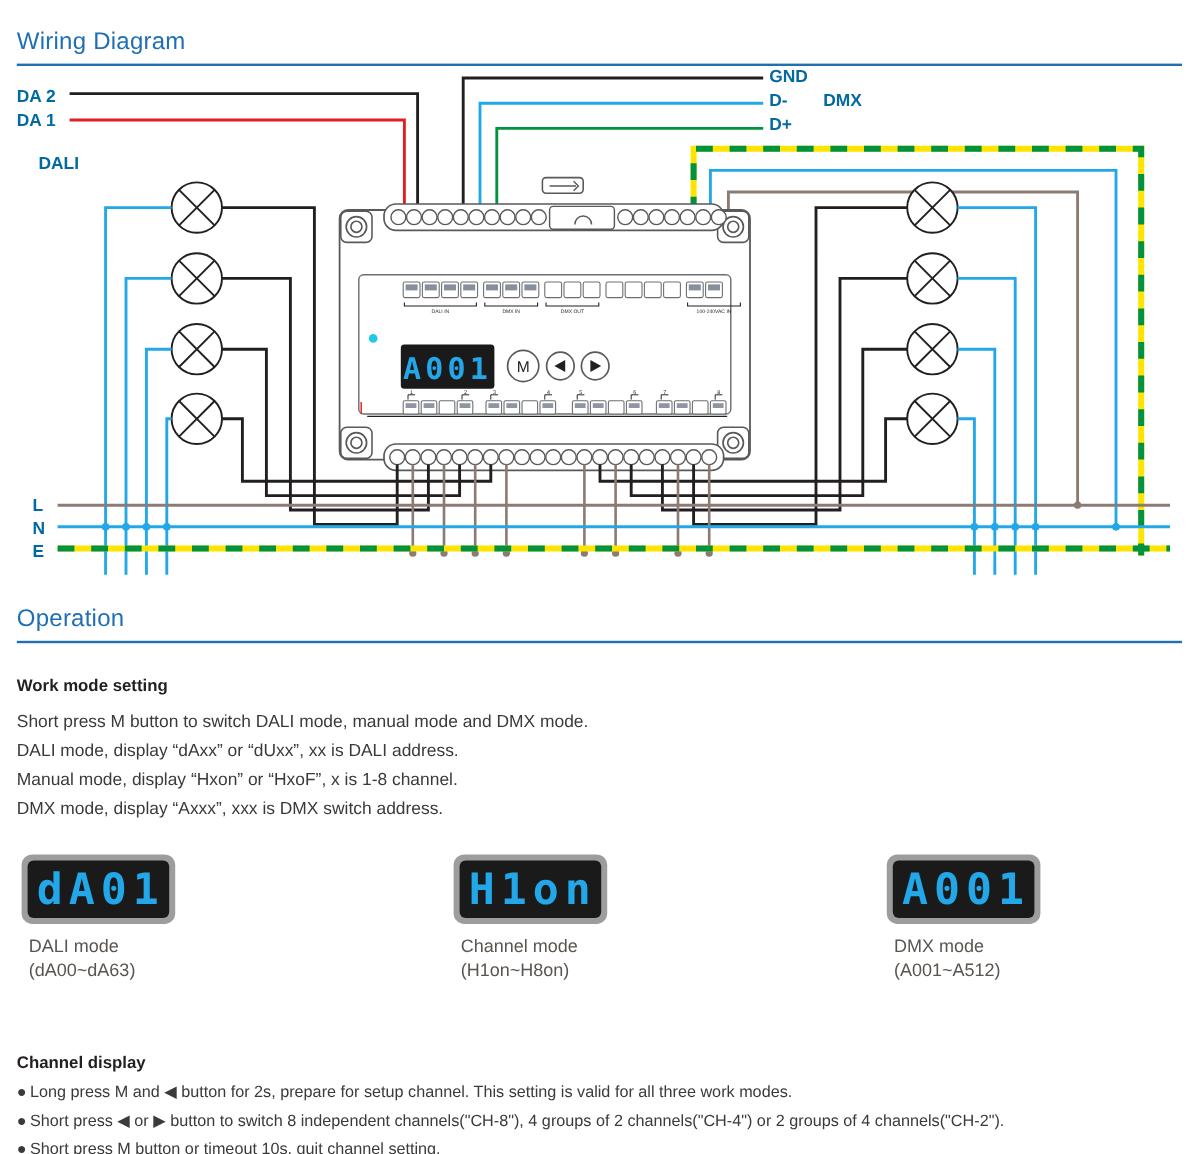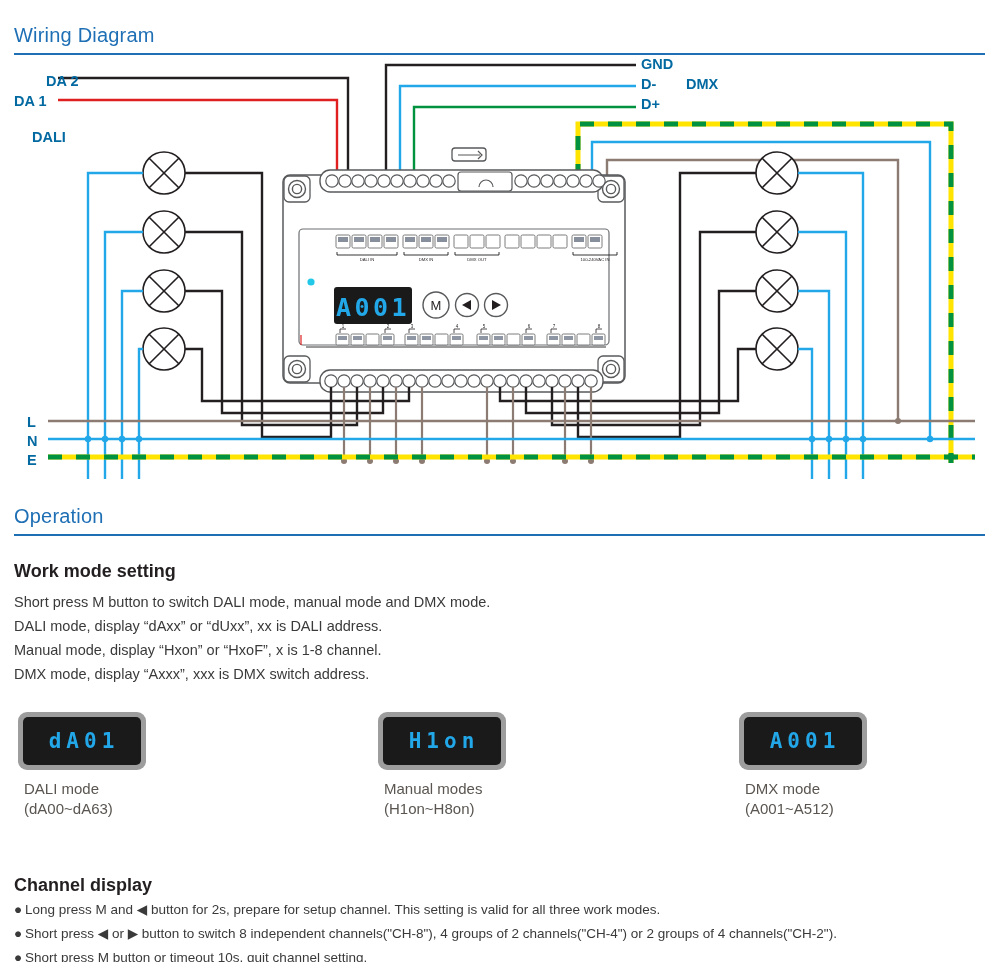--- a/index.html
+++ b/index.html
@@ -50,36 +50,36 @@
 
   
   .wlabel {
     position: absolute;
     font-size: 14.5px;
     font-weight: bold;
     color: #0369a1;
     white-space: nowrap;
     line-height: 14px;
   }
-  #lbl-da2  { left: 14px;  top: 74px; margin-left: 32px; }
+  #lbl-da2  { left: 14px;  top: 74px; }
   #lbl-da1  { left: 14px;  top: 94px; }
   #lbl-dali { left: 32px;  top: 130px; }
   #lbl-gnd  { left: 641px; top: 57px; }
   #lbl-dm   { left: 641px; top: 77px; }
   #lbl-dmx  { left: 686px; top: 77px; }
   #lbl-dp   { left: 641px; top: 97px; }
   #lbl-L    { left: 27px;  top: 415px; }
   #lbl-N    { left: 27px;  top: 434px; }
   #lbl-E    { left: 27px;  top: 453px; }
 
   
   .op-subhead {
     position: absolute;
     left: 14px;
-    font-size: 18px;
+    font-size: 14px;
     font-weight: bold;
     color: #231f20;
     line-height: 18px;
   }
   #sub-workmode { top: 562px; }
   #sub-channel  { top: 876px; }
 
   .op-line {
     position: absolute;
     left: 14px;
@@ -116,21 +116,21 @@
     width: 100%;
     height: 100%;
     background: #1a1a1a;
     border-radius: 5px;
     display: flex;
     align-items: center;
     justify-content: center;
   }
   .disp-digits {
     font-family: "DejaVu Sans Mono", monospace;
-    font-size: 21px;
+    font-size: 36px;
     font-weight: bold;
     color: #22a7e8;
     letter-spacing: 5px;
     line-height: 31px;
     padding-left: 4px;
   }
   .disp-cap {
     margin-top: 9px;
     font-size: 15px;
     color: #5a5550;
@@ -493,21 +493,21 @@
   </div>
 </div>
 
 <div class="disp-block" id="disp-manual">
   <div class="disp-bezel">
     <div class="disp-screen">
       <div class="disp-digits">H1on</div>
     </div>
   </div>
   <div class="disp-cap">
-    <div>Manual modes</div>
+    <div>Channel mode</div>
     <div>(H1on~H8on)</div>
   </div>
 </div>
 
 <div class="disp-block" id="disp-dmx">
   <div class="disp-bezel">
     <div class="disp-screen">
       <div class="disp-digits">A001</div>
     </div>
   </div>

